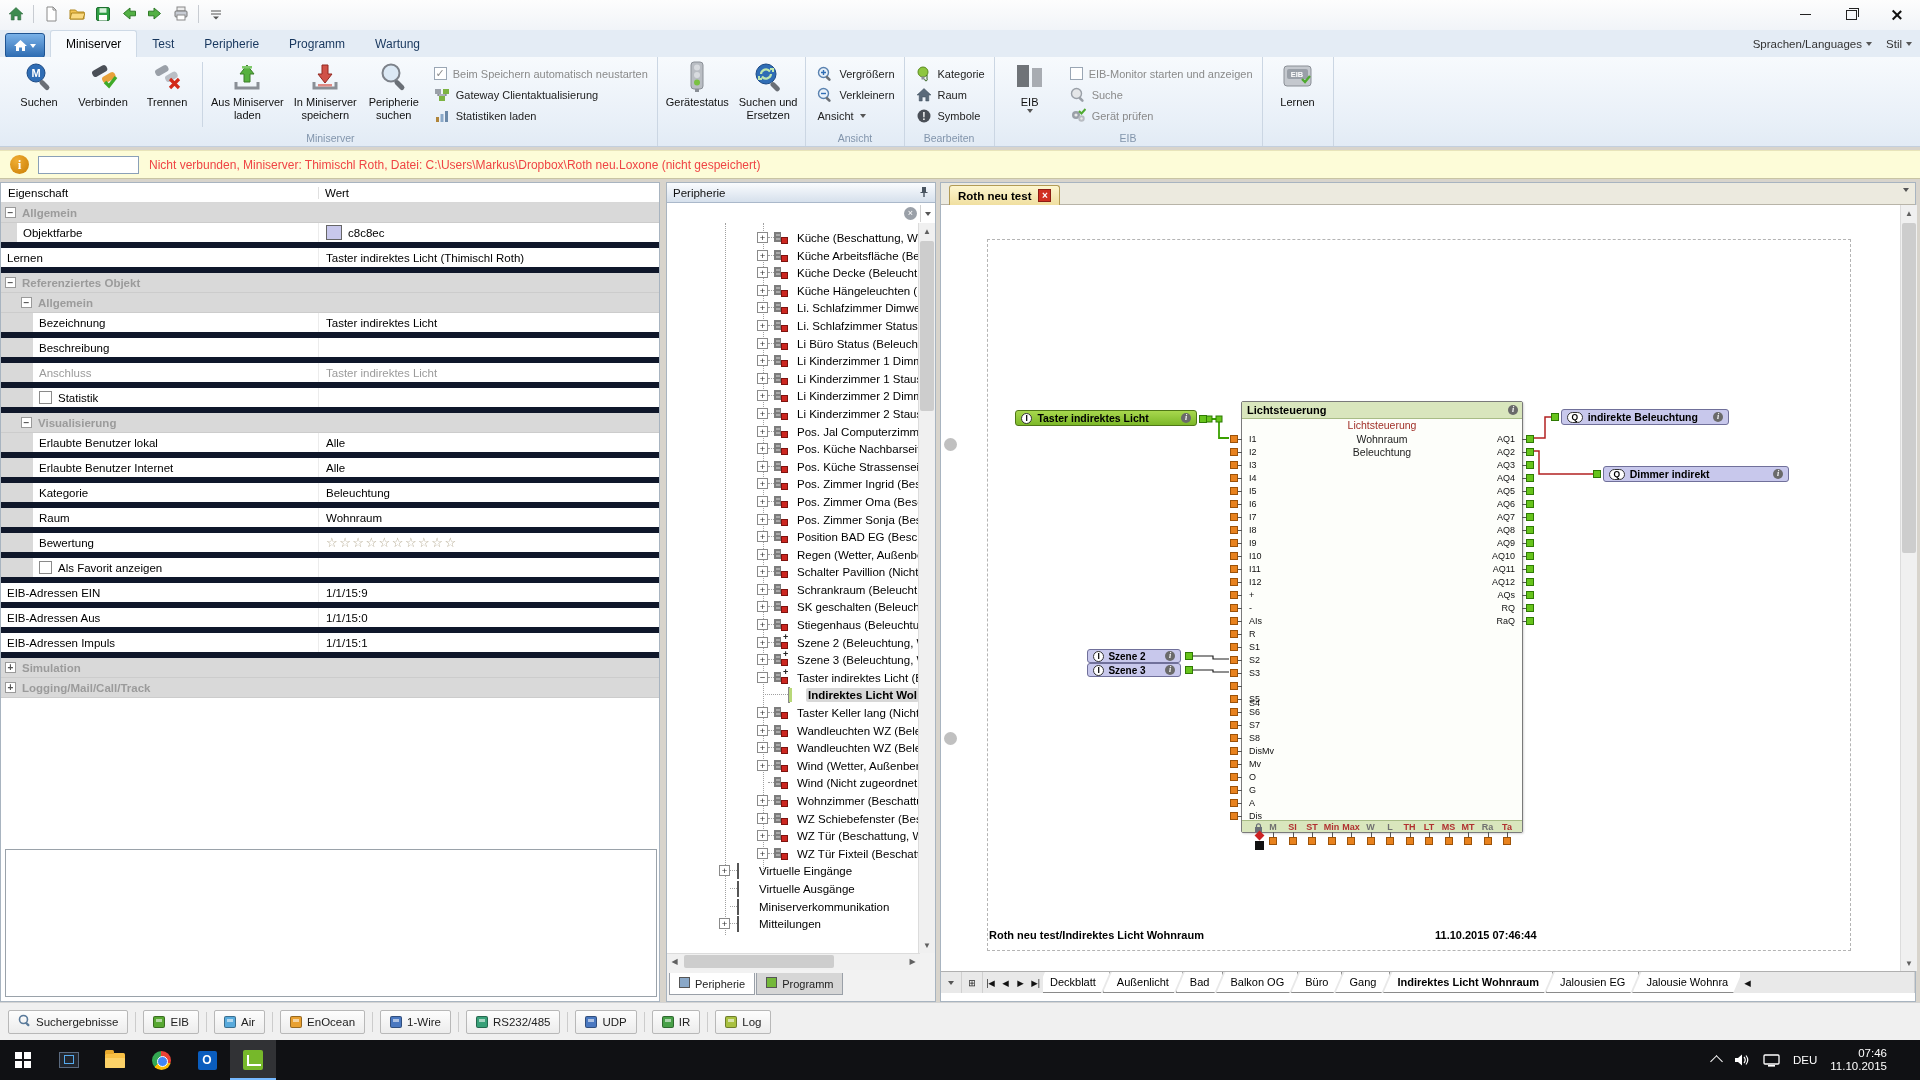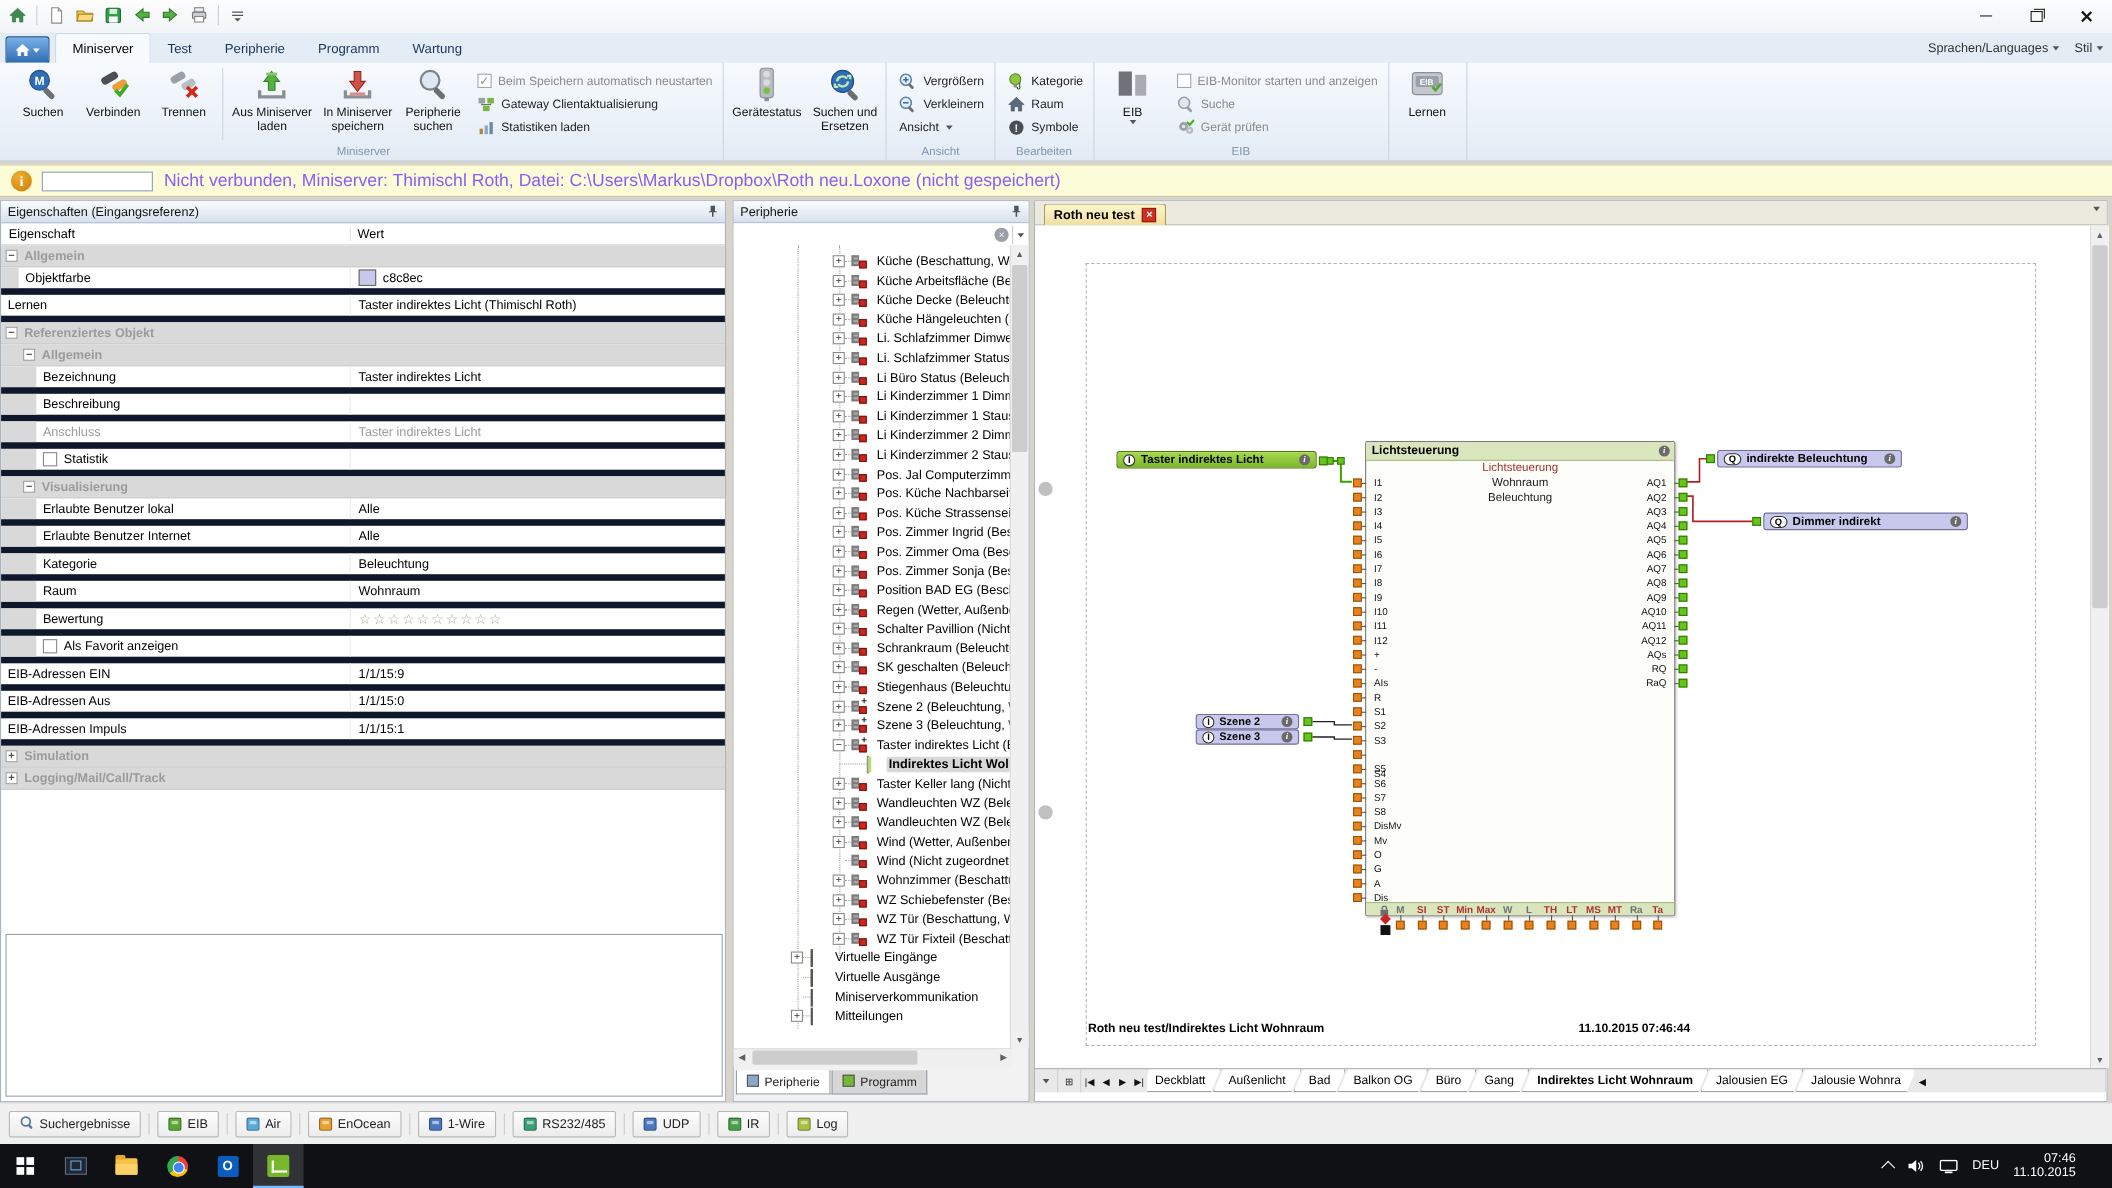--- a/index.html
+++ b/index.html
@@ -42,21 +42,21 @@
   .stack{display:flex;flex-direction:column;gap:6px;padding:8px 6px 0 8px;font-size:11px;color:#222}
   .stack.gray{color:#8a8a8a}
   .srow{display:flex;align-items:center;gap:6px;height:15px;white-space:nowrap}
   .cbx{width:13px;height:13px;background:#fff;border:1px solid #9aa6b4;display:flex;align-items:center;justify-content:center;font-size:11px;color:#8a8a8a;box-sizing:border-box}
   .sicon{width:16px;height:16px;display:flex;align-items:center;justify-content:center}
 
   
   .notifbar{position:absolute;left:0;top:150px;width:100%;height:29px;background:#fdfcd8;border-top:1px solid #e8e4ba;border-bottom:1px solid #c9c4a4;display:flex;align-items:center;box-sizing:border-box}
   .info-badge{width:19px;height:19px;border-radius:50%;background:radial-gradient(circle at 35% 30%,#f0ad33,#c97d05);color:#fff;font-weight:bold;font-size:13px;font-family:"Liberation Serif",serif;display:flex;align-items:center;justify-content:center;margin:0 9px 0 10px}
   .notif-input{width:95px;height:16px;border:1px solid #8aa0b8;background:#fff;margin-right:10px;font-size:11px;padding:0 2px}
-  .notif-text{font-size:16px;color:#8b5cf6}
+  .notif-text{font-size:12px;color:#ef4444}
 
   
   .panel{position:absolute;background:#fff;border:1px solid #a8b4c0;box-sizing:border-box}
   .phdr{height:19px;background:linear-gradient(#fafcfe,#d6e0ec);border-bottom:1px solid #aab8ca;display:flex;align-items:center;padding:0 6px;font-size:11.5px;color:#111;position:relative}
   .pin-ic{position:absolute;right:5px;top:3px;width:12px;height:12px}
 
   
   #props{left:0;top:182px;width:660px;height:820px}
   .pcolhead{height:19px;display:flex;font-size:11.5px;border-bottom:1px solid #d8d8d8;align-items:center}
   .pcolhead .c1{width:318px;padding-left:7px;border-right:1px solid #e0e0e0;box-sizing:border-box}
@@ -521,26 +521,20 @@
       </div>
     </div>
 
   <div class="notifbar">
     <div class="info-badge">i</div>
     <input class="notif-input" style="">
     <span class="notif-text">Nicht verbunden, Miniserver: Thimischl Roth, Datei: C:\Users\Markus\Dropbox\Roth neu.Loxone (nicht gespeichert)</span>
   </div>
 
   <div class="panel" id="props">
-    <div class="phdr">
-      <span>Eigenschaften (Eingangsreferenz)</span>
-      <svg class="pin-ic" viewBox="0 0 12 12">
-          <path d="M4 1 H8 V6 H9.5 V7 H6.7 V11 H5.3 V7 H2.5 V6 H4 Z" fill="#4a5560"></path>
-        </svg>
-    </div>
     <div class="pcolhead">
       <div class="c1">Eigenschaft</div>
       <div class="c2">Wert</div>
     </div>
     <div id="propRows">
         <div class="prow grp">
           <div class="plabel">
             <span style="display: flex; align-items: center; margin-left: 4px;">
               <span class="expbox">−</span>
               <span>Allgemein</span>

